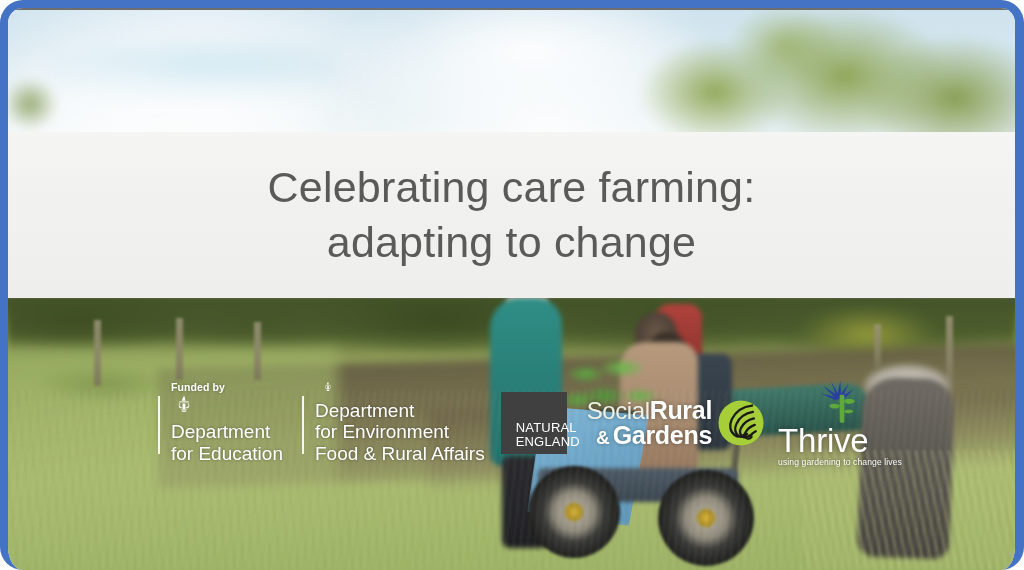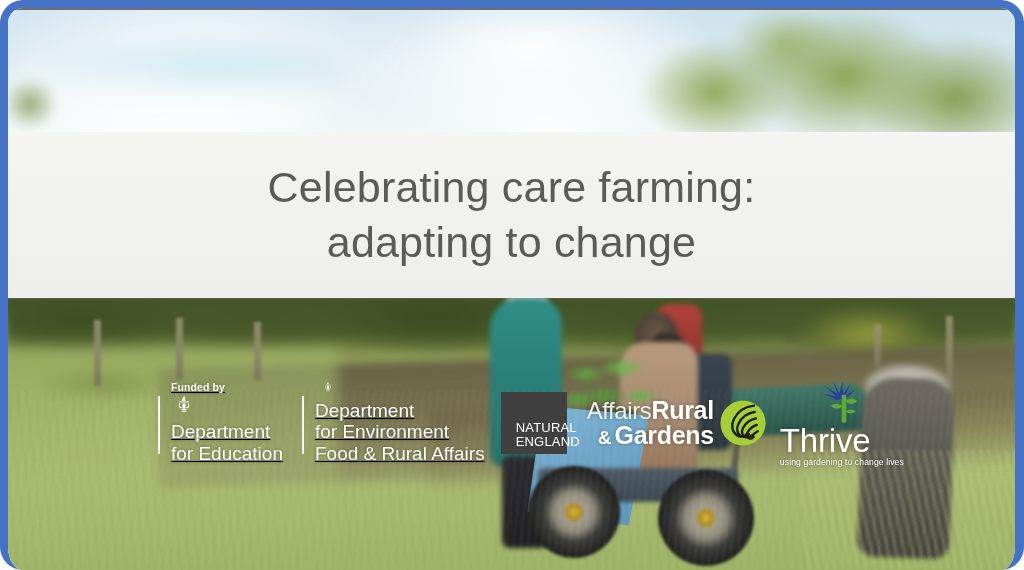--- a/index.html
+++ b/index.html
@@ -381,21 +381,21 @@
   
   #logo-strip {
     position: absolute;
     left: 150px;
     top: 372px;
     height: 82px;
     display: flex;
     align-items: center;
   }
 
-  .logo-block { position: relative; height: 82px; display: flex; align-items: center; text-decoration: underline; }
+  .logo-block { position: relative; height: 82px; display: flex; align-items: center; }
 
   
   .hmg {
     position: relative;
     padding-left: 13px;
     color: #ffffff;
     height: 82px;
     display: flex;
     flex-direction: column;
     justify-content: center;
@@ -598,21 +598,21 @@
       </div>
 
       <div id="natural-england">
         <div class="ne-line">NATURAL
 ENGLAND</div>
       </div>
 
       <div id="sfg">
         <div id="sfg-words">
           <div class="sfg-row">
-            <span class="sfg-light">Affairs</span>
+            <span class="sfg-light">Social</span>
               <span class="sfg-bold">Rural</span>
           </div>
           <div class="sfg-row">
             <span class="sfg-amp">&amp;</span>
               <span class="sfg-bold">Gardens</span>
           </div>
         </div>
         <svg id="sfg-mark" viewBox="0 0 100 100" aria-hidden="true">
           <circle cx="50" cy="50" r="49" fill="#A5CE39"></circle>
           <g fill="none" stroke="#1b1b16" stroke-width="5" stroke-linecap="round">

